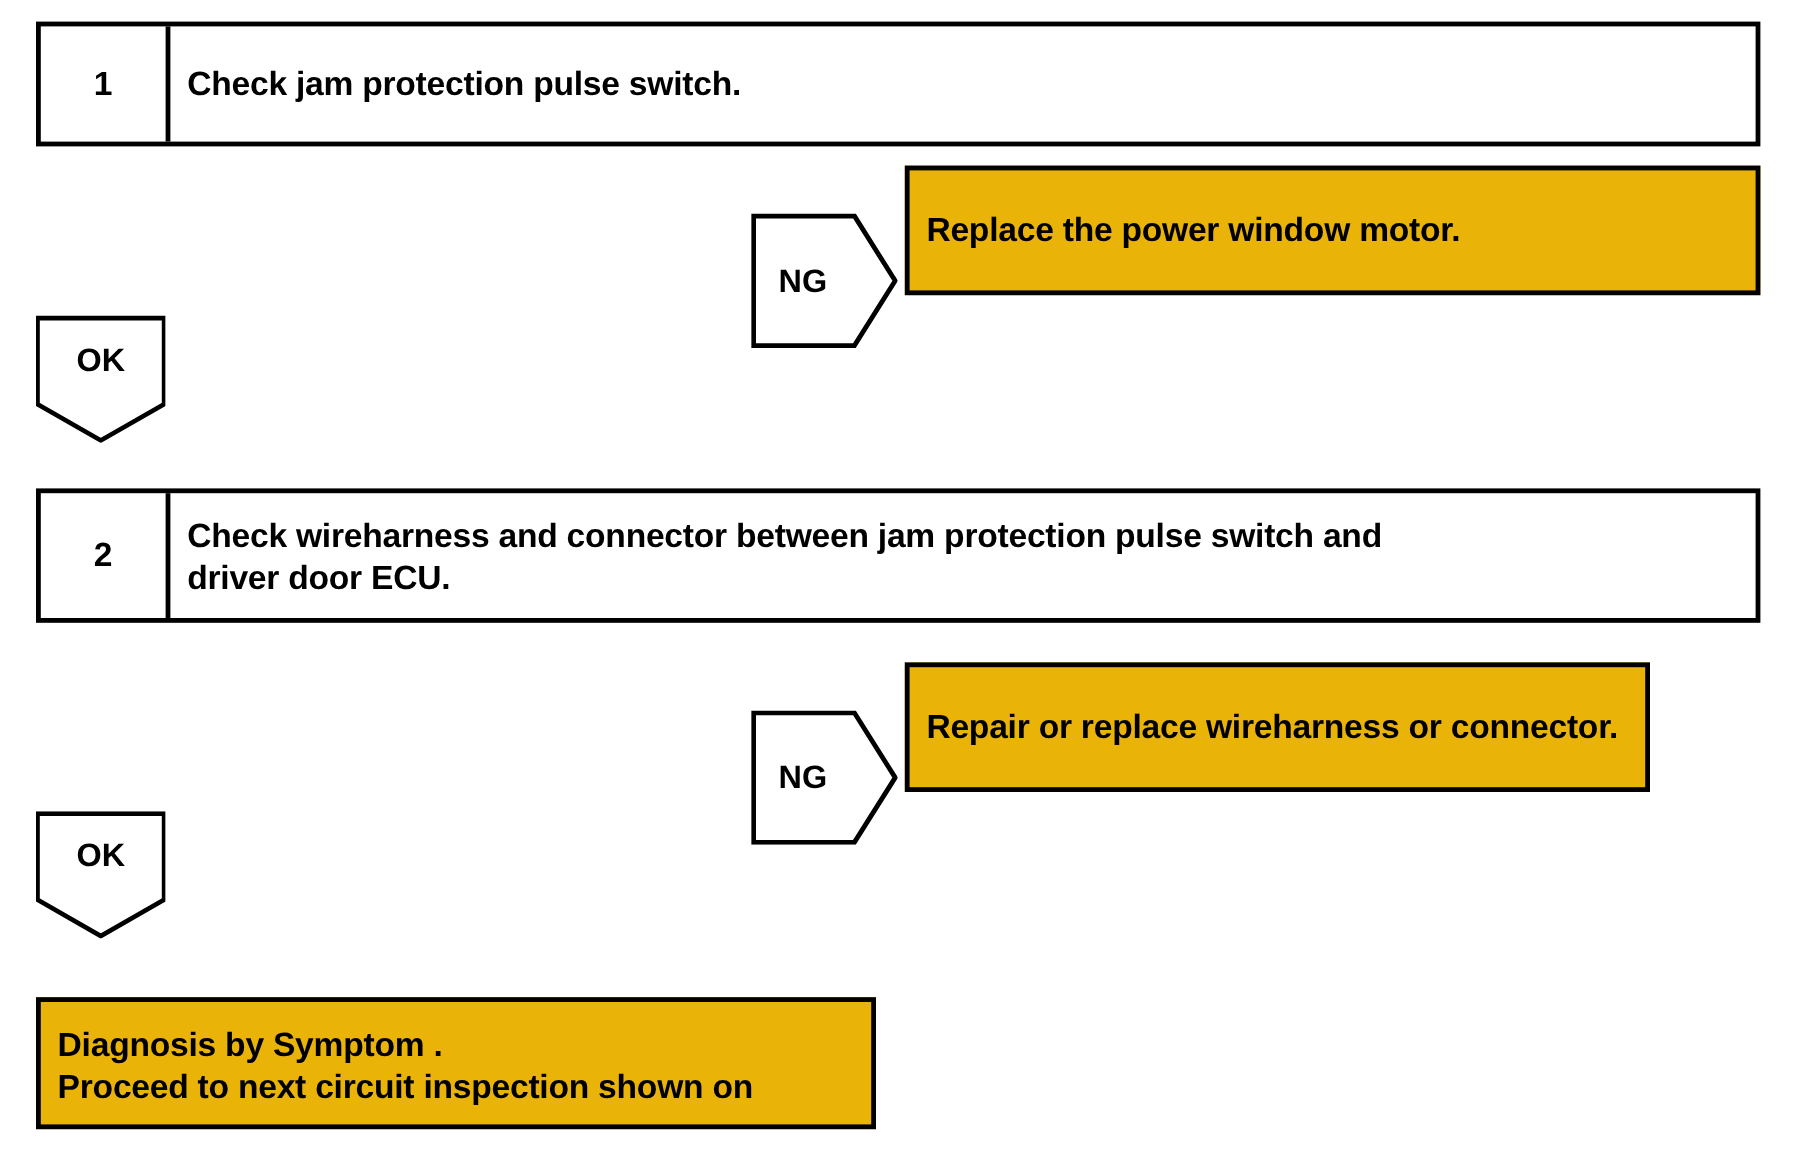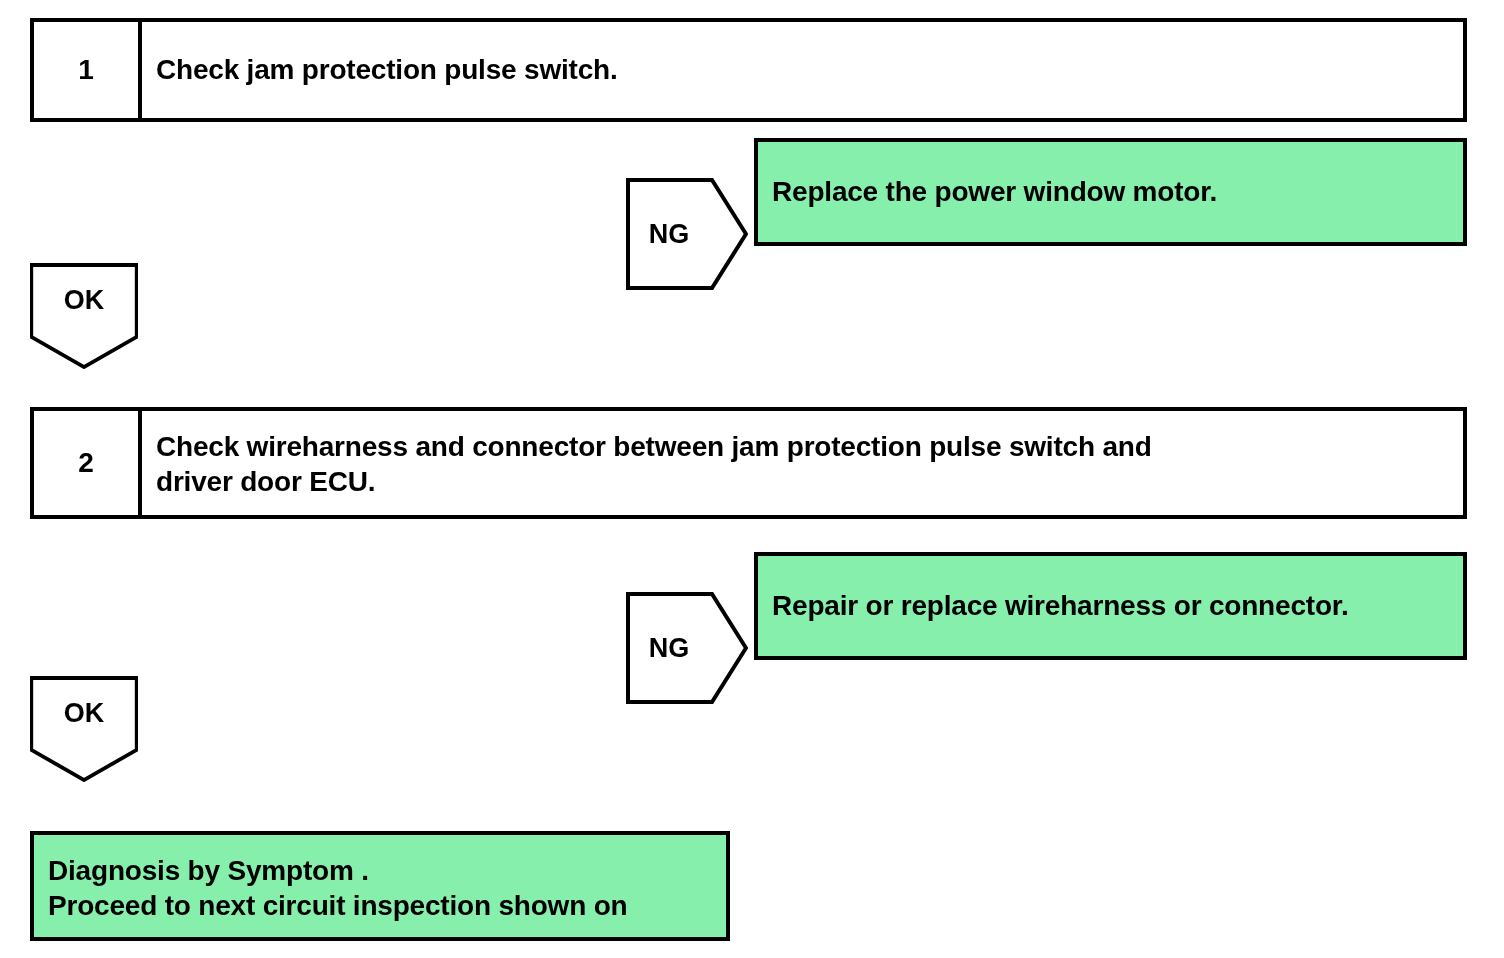--- a/index.html
+++ b/index.html
@@ -57,21 +57,21 @@
   .step-text.two-line {
     align-items: flex-start;
     padding-top: 18px;
   }
 
   
   .result-box {
     position: absolute;
     box-sizing: border-box;
     border: 4px solid #000000;
-    background: #86efac;
+    background: #eab308;
     display: flex;
     align-items: center;
     padding-left: 14px;
     padding-right: 10px;
     font-size: 28px;
     font-weight: bold;
     line-height: 1.26;
     letter-spacing: -0.2px;
   }
   .result-box.top-aligned {
@@ -134,21 +134,21 @@
     letter-spacing: 0px;
   }
 
   
   #step-1        { left: 30px;  top: 18px;  width: 1437px; height: 104px; }
   #ng-tag-1      { left: 626px; top: 133px; }
   #result-1      { left: 754px; top: 138px; width: 713px;  height: 108px; }
   #ok-tag-1      { left: 30px;  top: 263px; }
   #step-2        { left: 30px;  top: 407px; width: 1437px; height: 112px; }
   #ng-tag-2      { left: 626px; top: 547px; }
-  #result-2      { left: 754px; top: 552px; width: 713px;  height: 108px; text-align: right; }
+  #result-2      { left: 754px; top: 552px; width: 621px;  height: 108px; text-align: right; }
   #ok-tag-2      { left: 30px;  top: 676px; }
   #final-box     { left: 30px;  top: 831px; width: 700px;  height: 110px; }
 </style>
 </head>
 <body>
 
 <div id="flowchart">
 
   <div class="step-box" id="step-1">
     <div class="step-num">1</div>

